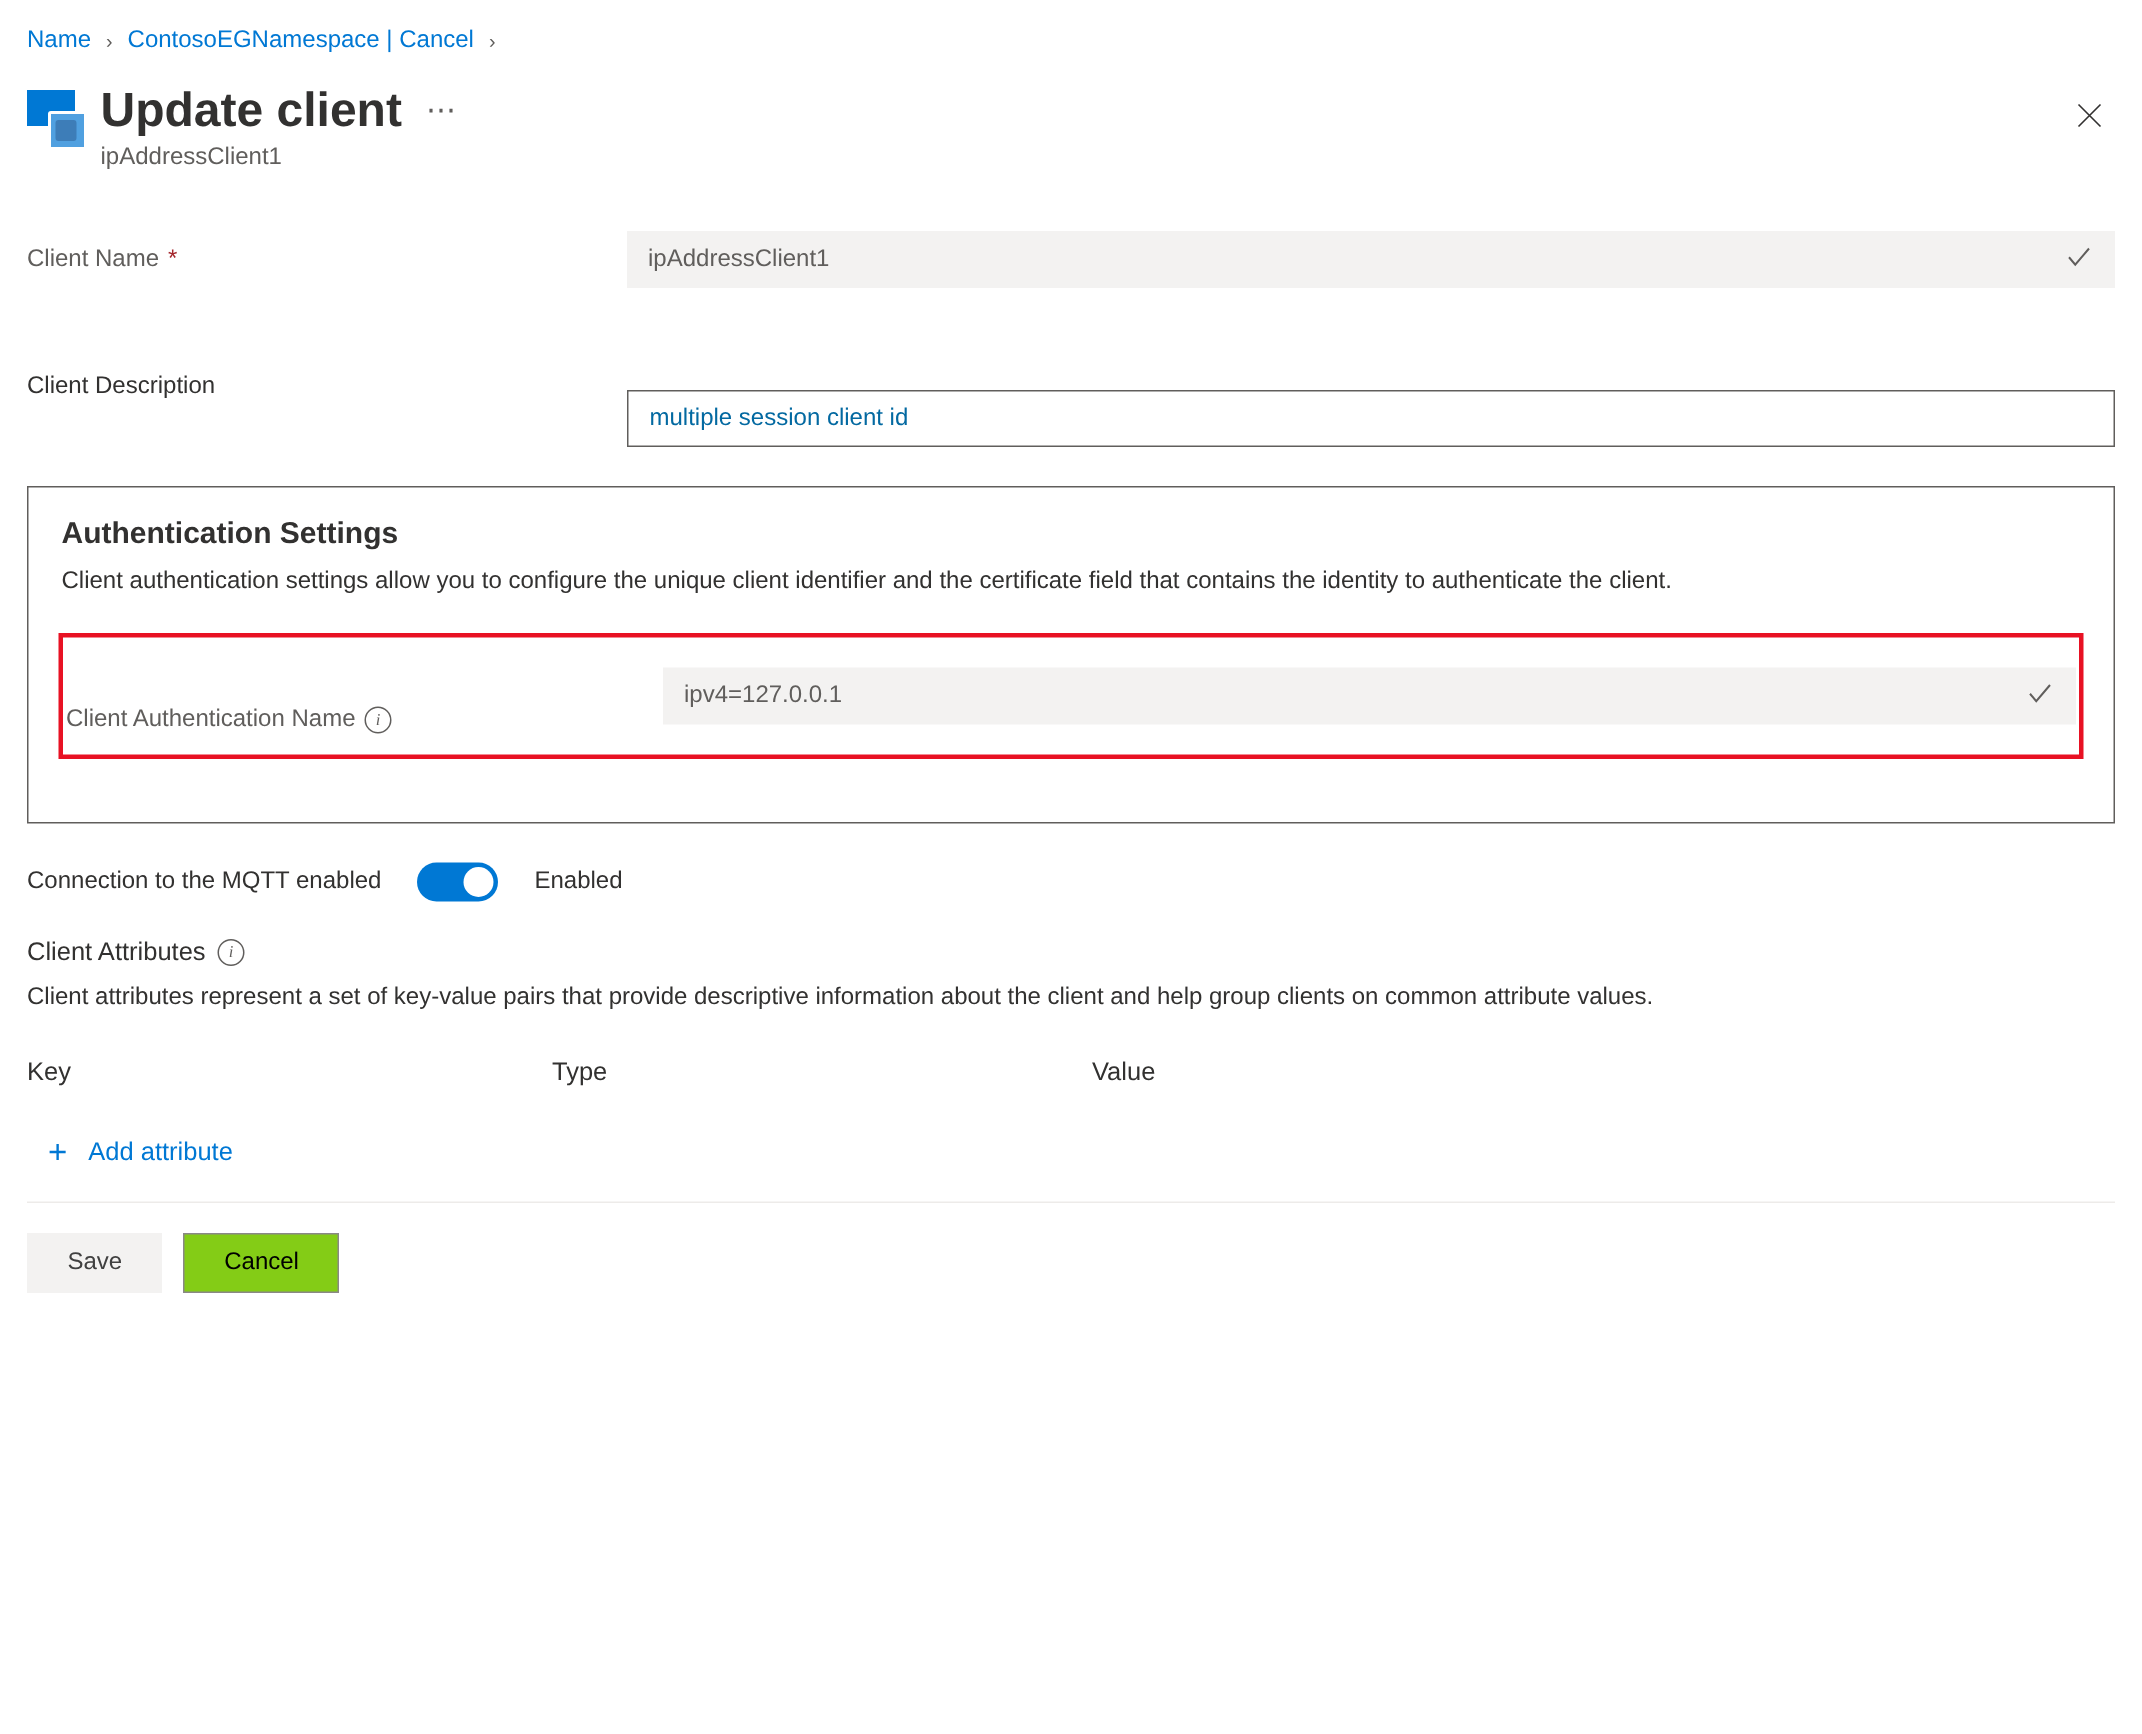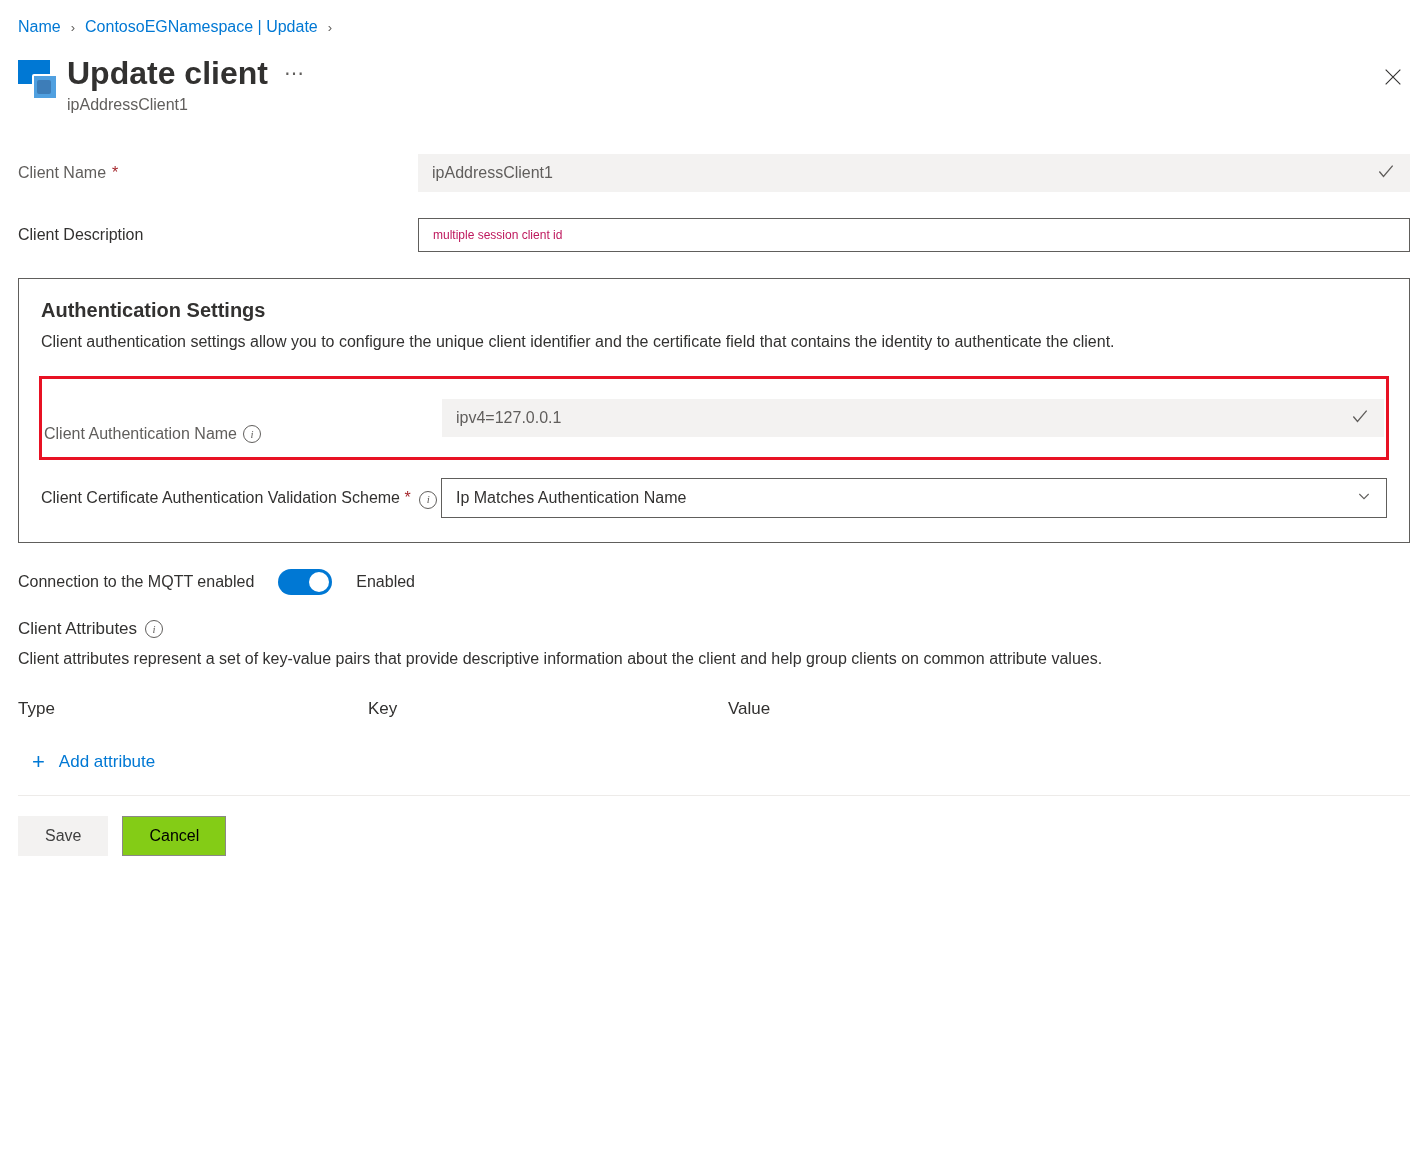--- a/index.html
+++ b/index.html
@@ -80,21 +80,21 @@
   .ro-field {
     background:#f3f2f1; border:none; padding:10px 40px 10px 14px;
     width:100%; font-size:16px; color:#605e5c;
   }
   .check-icon {
     position:absolute; right:14px; top:50%; transform:translateY(-50%);
     color:#605e5c;
   }
   .text-input {
     width:100%; border:1px solid #605e5c; padding:9px 14px;
-    font-size:12px; font-family:inherit; color:#be185d;
+    font-size:16px; font-family:inherit; color:#0369a1;margin-top:42px;
   }
   .select-input {
     width:100%; border:1px solid #605e5c; padding:9px 14px;
     font-size:16px; background:#fff; position:relative;
     display:flex; justify-content:space-between; align-items:center;
     cursor:pointer;
   }
   .select-input .chev { color:#605e5c; }
 
   
@@ -160,21 +160,21 @@
     background:#f3f2f1; border-color:#f3f2f1; color:#404040;
     cursor:default;
   }
 </style>
 </head>
 <body>
 
 <nav class="breadcrumb">
   <a>Name</a>
   <span class="sep">›</span>
-  <a>ContosoEGNamespace | Update</a>
+  <a>ContosoEGNamespace | Cancel</a>
   <span class="sep">›</span>
 </nav>
 
 <div class="header-row">
   <div class="header-icon">
     <div class="sq1"></div>
       <div class="sq2"></div>
       <div class="chip"></div>
   </div>
   <div class="title-block">
@@ -229,56 +229,39 @@
       <div class="field-wrap" style="margin-right:2px;">
         <input class="ro-field" readonly="" value="ipv4=127.0.0.1" style="">
         <span class="check-icon">
           <svg width="20" height="20" viewBox="0 0 24 24" fill="none" stroke="currentColor" stroke-width="1.6">
               <path d="M4 12 L9 18 L20 5"></path>
             </svg>
         </span>
       </div>
     </div>
 
-    <div class="form-row multi-line">
-      <div class="form-label dark" style="display:block;">
-        <span>Client Certificate Authentication Validation Scheme</span>
-        <span class="req">*</span>
-        <span class="info-icon" style="margin-left:4px;">i</span>
-      </div>
-      <div class="field-wrap">
-        <div class="select-input">
-          <span>Ip Matches Authentication Name</span>
-          <span class="chev">
-            <svg width="16" height="16" viewBox="0 0 24 24" fill="none" stroke="currentColor" stroke-width="1.6">
-                <path d="M5 9 L12 16 L19 9"></path>
-              </svg>
-          </span>
-        </div>
-      </div>
-    </div>
   </div>
 
   <div class="toggle-row">
     <span>Connection to the MQTT enabled</span>
     <div class="toggle">
       <div class="knob"></div>
     </div>
     <span class="toggle-state">Enabled</span>
   </div>
 
   <div class="section-label">
     <span>Client Attributes</span>
     <span class="info-icon">i</span>
   </div>
   <p class="section-desc">Client attributes represent a set of key-value pairs that provide descriptive information about the client and help group clients on common attribute values.</p>
 
   <div class="attr-head">
+    <div>Key</div>
     <div>Type</div>
-    <div>Key</div>
     <div>Value</div>
   </div>
 
   <div class="add-row">
     <span class="plus">+</span>
     <span>Add attribute</span>
   </div>
 
 </div>
 

